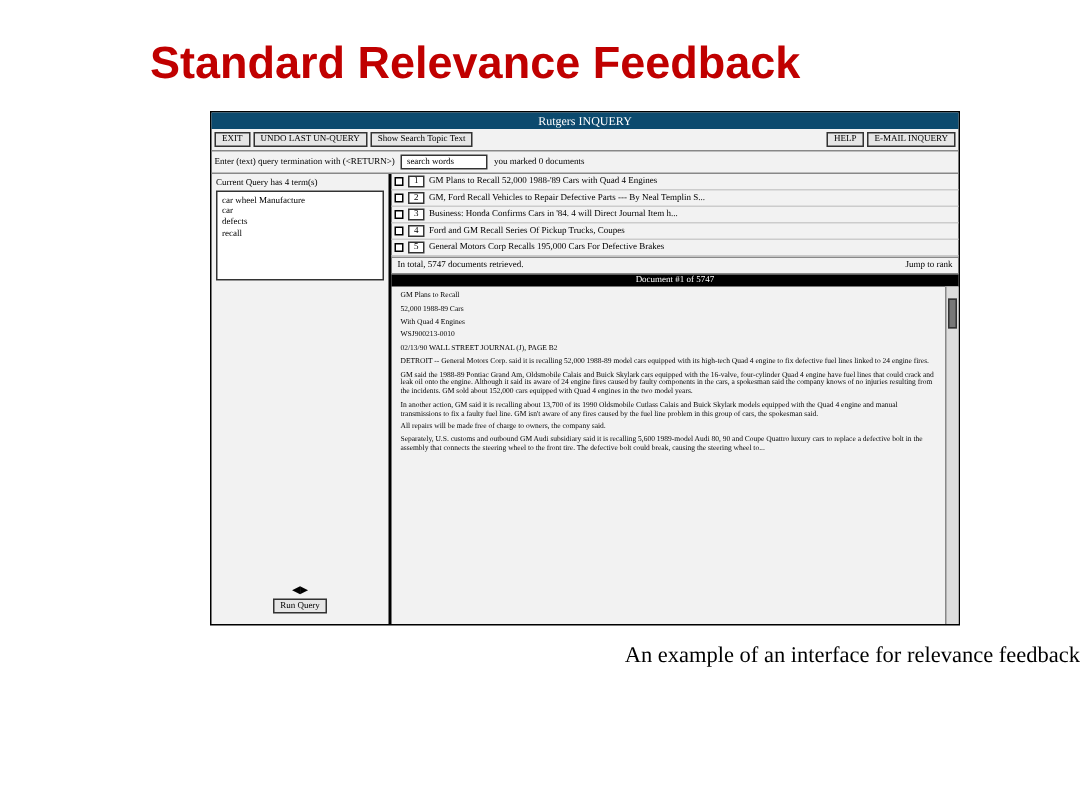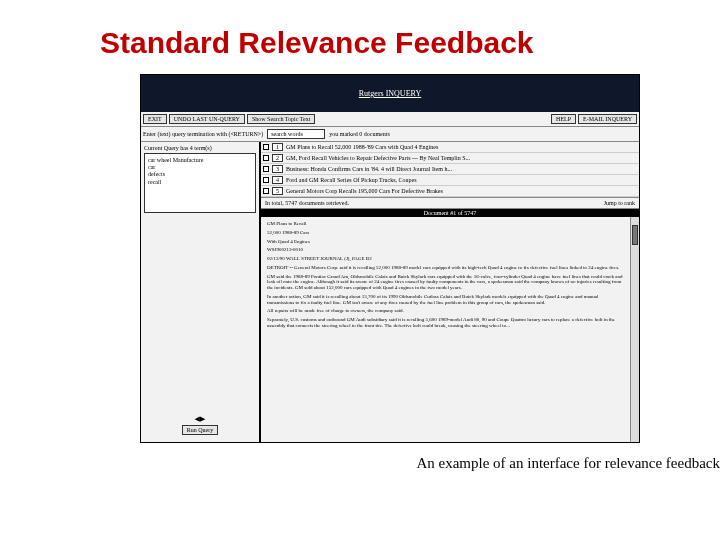--- a/index.html
+++ b/index.html
@@ -25,26 +25,25 @@
     margin: 6px 0 14px 40px;
   }
   .app {
     margin: 0 auto;
     width: 500px;
     border: 1px solid #000;
     background: #f2f2f2;
     font-family: "Times New Roman", serif;
   }
   .titlebar {
-    background: #0f172a;
+    background: #0c4a6e;
     color: #fff;
     text-align: center;
     font-size: 8px;
-    padding: 14px 0;
-    text-decoration: underline;
+    padding: 1px 0;
   }
   .toolbar {
     display: flex;
     align-items: center;
     gap: 2px;
     padding: 2px;
     border-bottom: 1px solid #888;
     font-size: 6px;
   }
   .btn {

